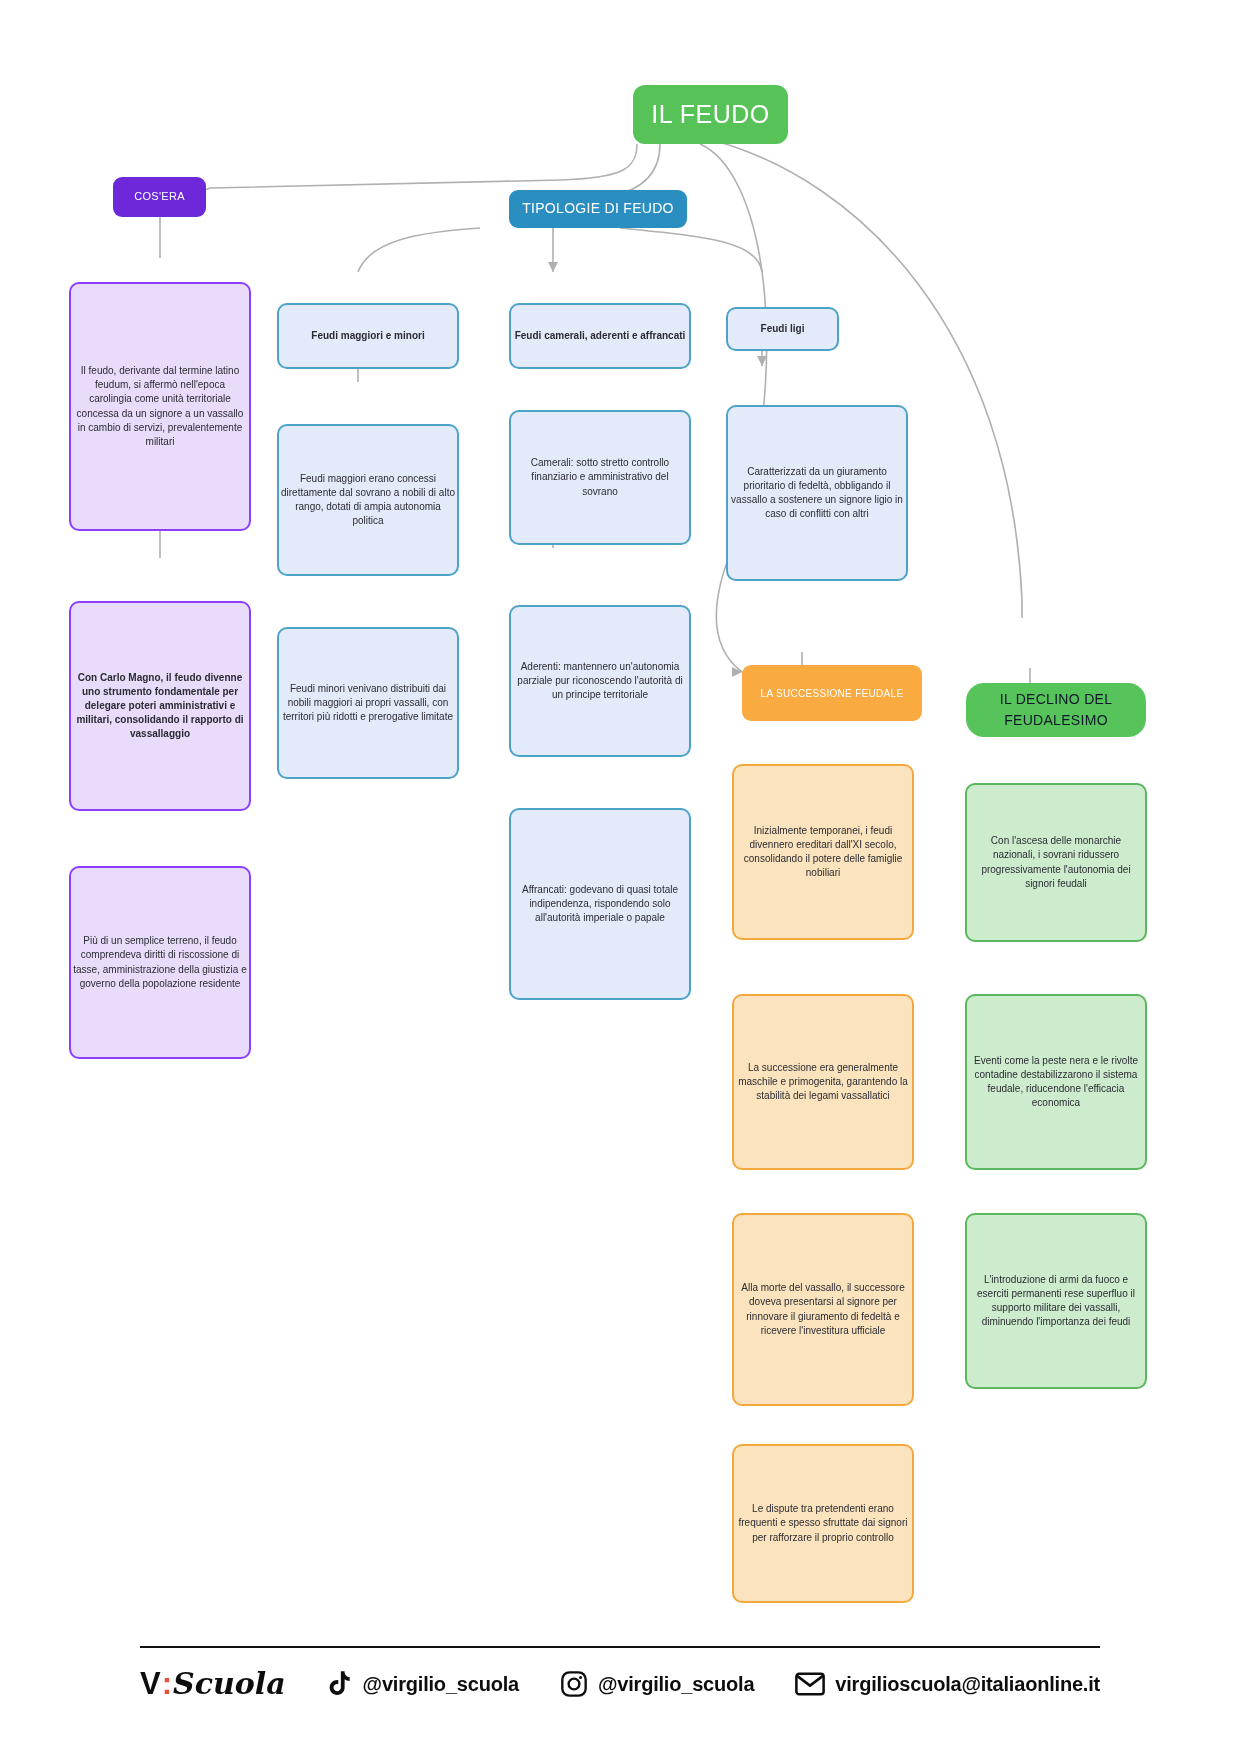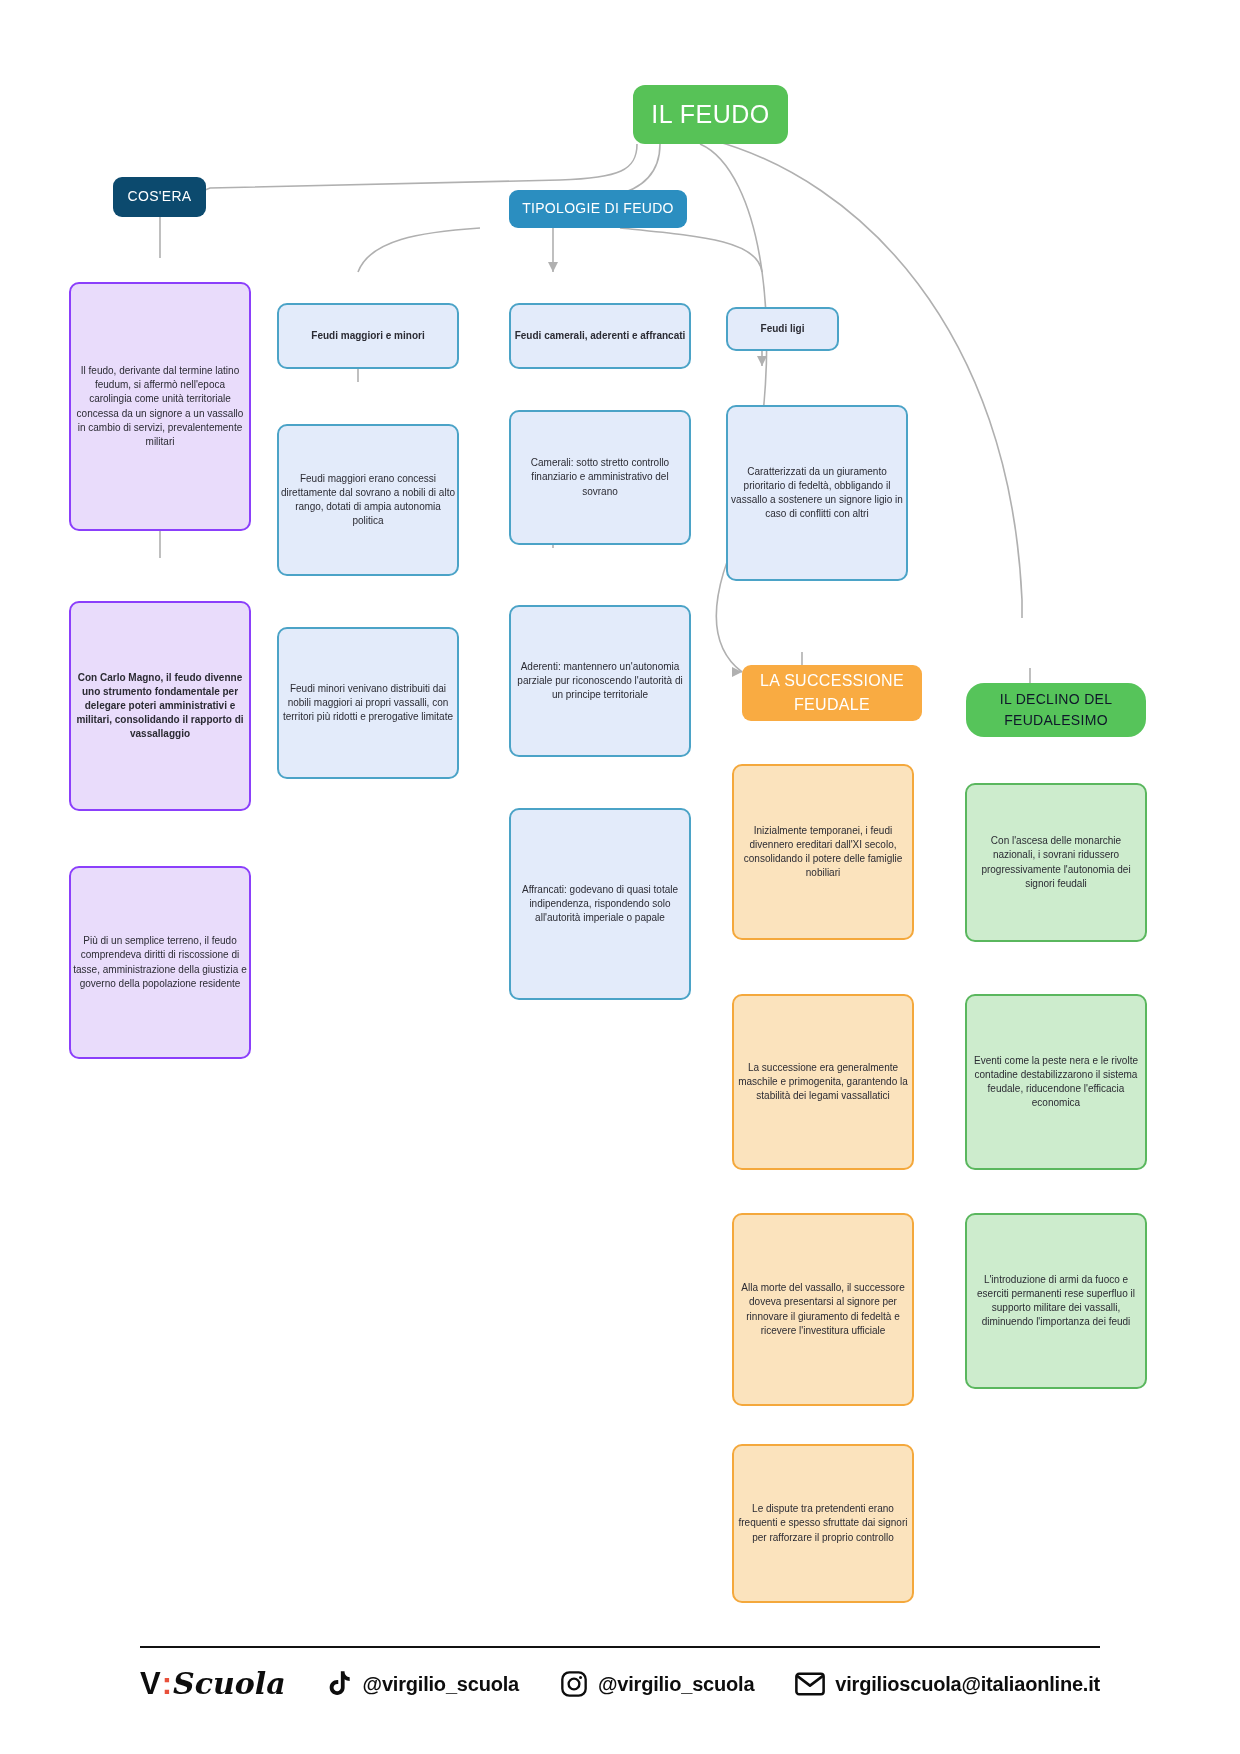--- a/index.html
+++ b/index.html
@@ -38,38 +38,38 @@
   }
   
   .root-node {
     background: #57c257;
     border-radius: 12px;
     color: #ffffff;
     font-size: 25px;
     letter-spacing: 0.5px;
   }
   .hdr-purple {
-    background: #0c4a6e;
+    background: #6d28d9;
     border-radius: 9px;
     color: #ffffff;
-    font-size: 14px;
+    font-size: 11px;
     letter-spacing: 0.3px;
   }
   .hdr-blue {
     background: #2b8ec0;
     border-radius: 9px;
     color: #ffffff;
     font-size: 14px;
     letter-spacing: 0.3px;
   }
   .hdr-orange {
     background: #f9ab42;
     border-radius: 9px;
     color: #ffffff;
-    font-size: 16px;
+    font-size: 10px;
     letter-spacing: 0.3px;
     line-height: 1.5;
   }
   .hdr-green {
     background: #56c45a;
     border-radius: 18px;
     color: #0f172a;
     font-size: 14px;
     letter-spacing: 0.3px;
     line-height: 1.5;

